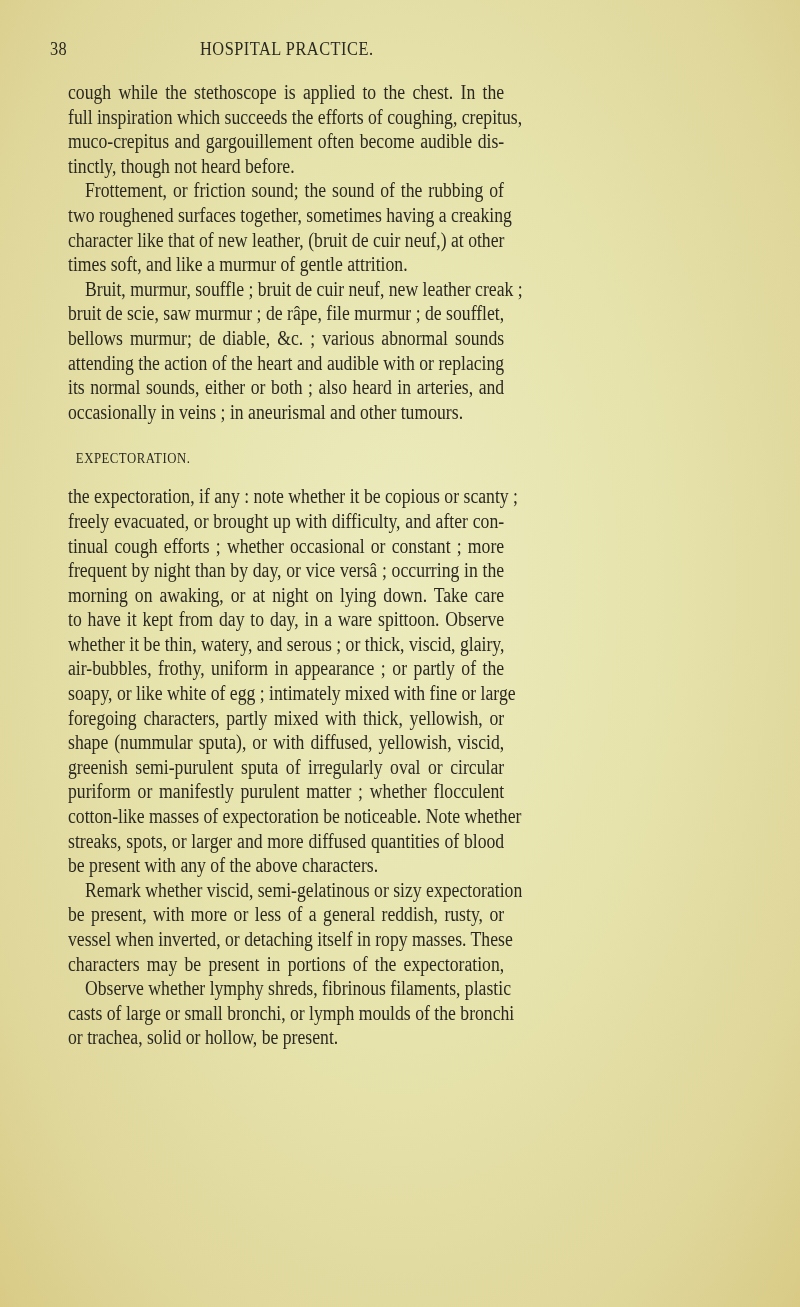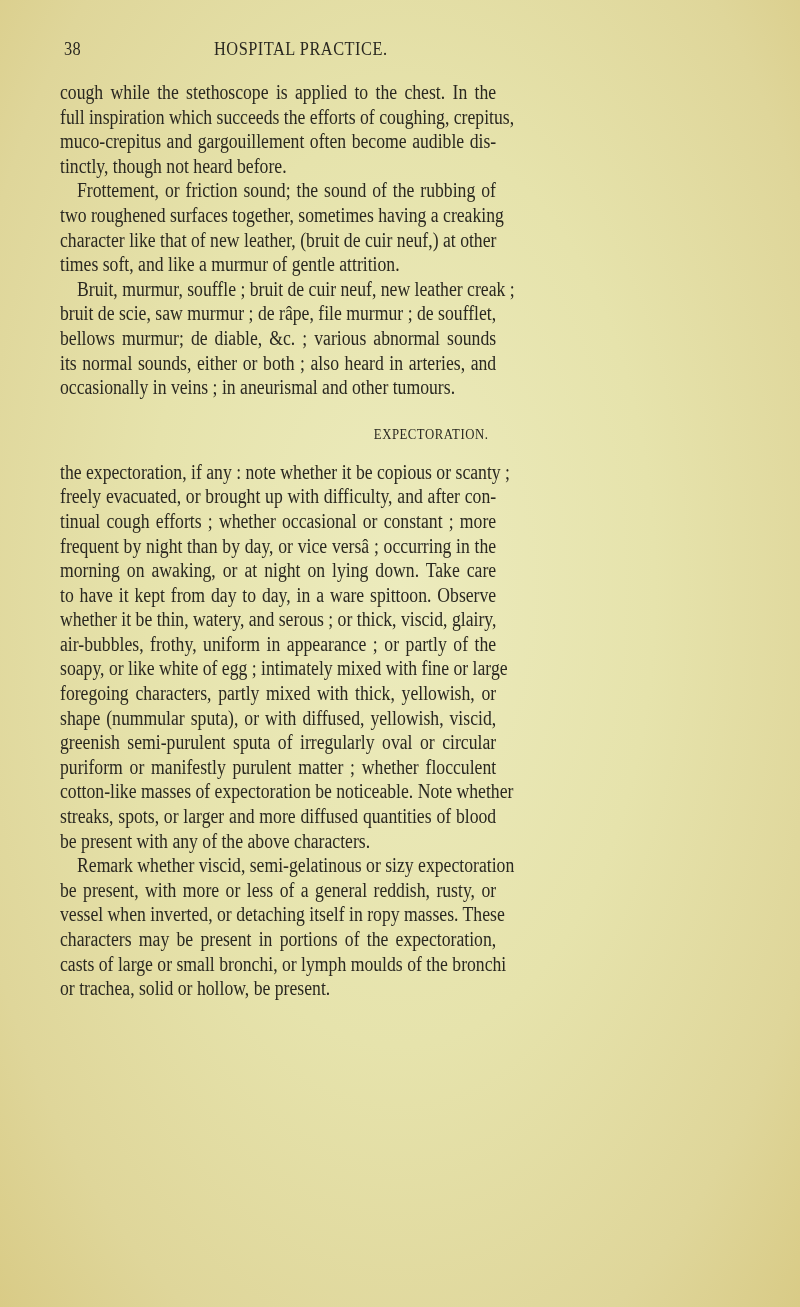--- a/index.html
+++ b/index.html
@@ -18,21 +18,21 @@
     .page {
       position: absolute;
       left: 0;
       top: 0;
       width: 800px;
       height: 1307px;
     }
     .running-head {
       position: absolute;
       top: 38px;
-      left: 64px;
+      left: 50px;
       width: 438px;
       height: 24px;
     }
     .page-number {
       position: absolute;
       left: 0;
       top: 0;
       font-size: 19px;
       letter-spacing: 0.3px;
       transform: scaleX(0.86);
@@ -42,21 +42,21 @@
       position: absolute;
       left: 150px;
       top: 0;
       font-size: 19px;
       letter-spacing: 0.6px;
       transform: scaleX(0.86);
       transform-origin: left center;
     }
     .text-block {
       position: absolute;
-      left: 60px;
+      left: 68px;
       top: 80px;
       width: 436px;
     }
     .line {
       height: 24.6px;
       line-height: 24.6px;
       font-size: 20.5px;
       white-space: nowrap;
       text-align: justify;
       text-align-last: justify;
@@ -81,21 +81,21 @@
       text-align-last: left;
     }
     .line.indent .line-inner {
       width: 486px;
     }
     .section-heading {
       height: 24px;
       line-height: 24px;
       font-size: 14.5px;
       letter-spacing: 0.6px;
-      text-align: right;
+      text-align: left;
       margin-top: 22px;
       margin-bottom: 14px;
       width: 436px;
     }
     .section-heading span {
       display: inline-block;
       transform: scaleX(0.88);
     }
   </style>
 </head>
@@ -144,20 +144,23 @@
       <div class="line indent">
           <span class="line-inner">Bruit, murmur, souffle ; bruit de cuir neuf, new leather creak ;</span>
         </div>
       <div class="line">
           <span class="line-inner">bruit de scie, saw murmur ; de râpe, file murmur ; de soufflet,</span>
         </div>
       <div class="line">
           <span class="line-inner">bellows murmur; de diable, &amp;c. ; various abnormal sounds</span>
         </div>
       <div class="line">
+          <span class="line-inner">attending the action of the heart and audible with or replacing</span>
+        </div>
+      <div class="line">
           <span class="line-inner">its normal sounds, either or both ; also heard in arteries, and</span>
         </div>
       <div class="line last">
           <span class="line-inner">occasionally in veins ; in aneurismal and other tumours.</span>
         </div>
     </div>
 
     <div class="section-heading"><span>EXPECTORATION.</span></div>
 
     <div>
@@ -220,20 +223,23 @@
         </div>
       <div class="line">
           <span class="line-inner">vessel when inverted, or detaching itself in ropy masses. These</span>
         </div>
       <div class="line">
           <span class="line-inner">characters may be present in portions of the expectoration,</span>
         </div>
     </div>
 
     <div>
+      <div class="line indent">
+          <span class="line-inner">Observe whether lymphy shreds, fibrinous filaments, plastic</span>
+        </div>
       <div class="line">
           <span class="line-inner">casts of large or small bronchi, or lymph moulds of the bronchi</span>
         </div>
       <div class="line last">
           <span class="line-inner">or trachea, solid or hollow, be present.</span>
         </div>
     </div>
 
   </div>
 </div>

